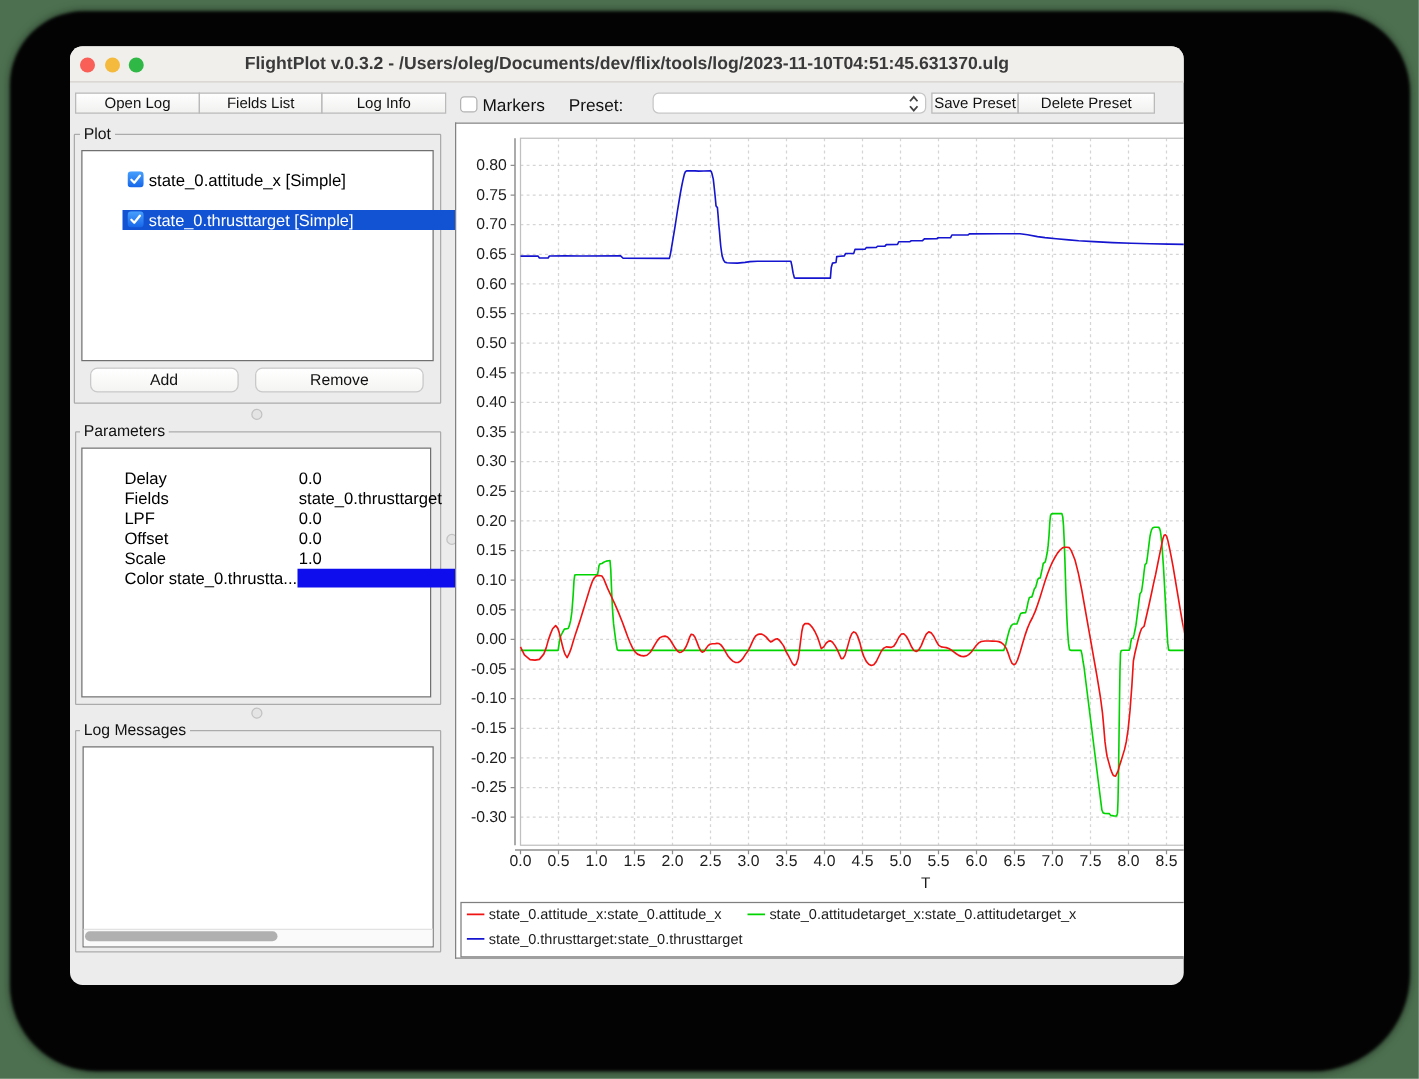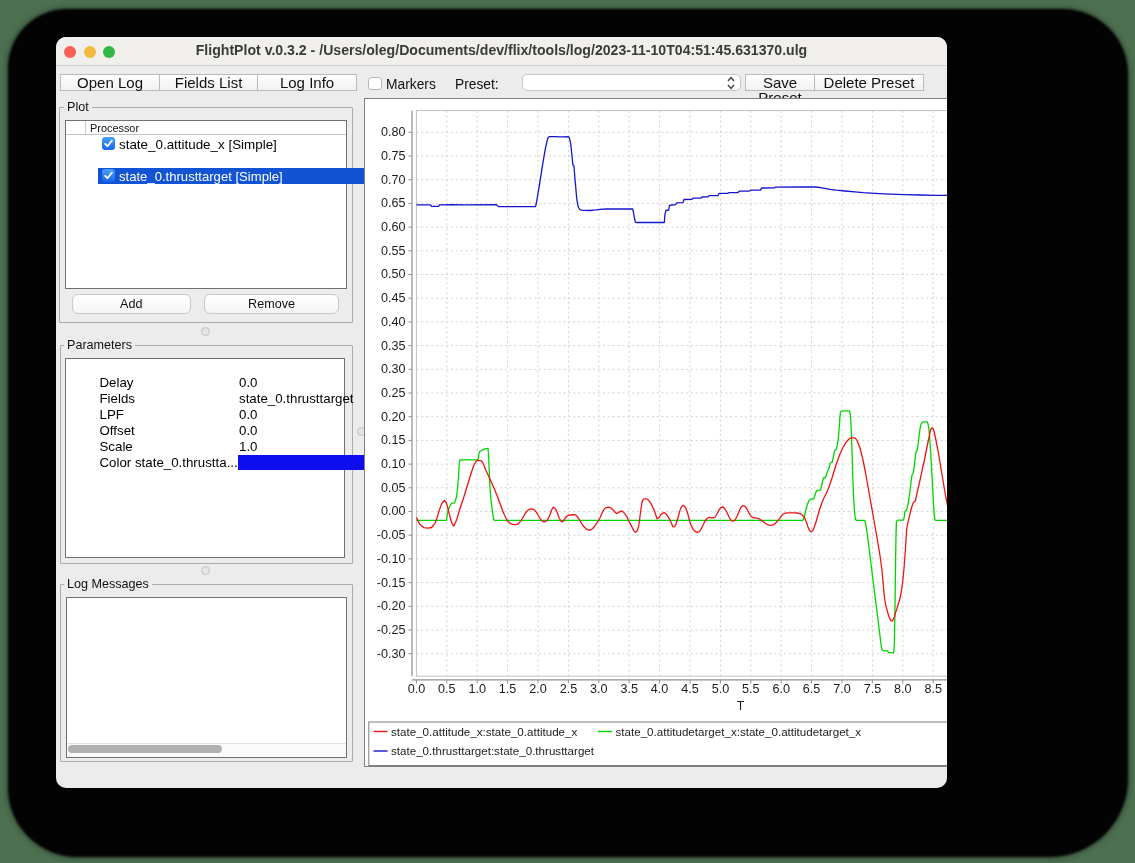--- a/index.html
+++ b/index.html
@@ -2,21 +2,21 @@
 <html><head><meta charset="utf-8">
 <style>
 * { margin:0; padding:0; box-sizing:border-box; }
 html,body { width:1135px; height:863px; overflow:hidden; }
 body { background:#4d7150; font-family:"Liberation Sans",sans-serif; position:relative; }
 .shadow { position:absolute; left:7.8px; top:8.5px; width:1120.7px; height:848px; background:#030303; border-radius:59px 65px 78px 69px; filter:blur(1.1px); box-shadow:0 0 7px rgba(0,0,0,0.5); }
 .win { position:absolute; left:56px; top:37px; width:891px; height:751px; background:#ececec; border-radius:10px; overflow:hidden; }
 .titlebar { position:absolute; left:0; top:0; width:100%; height:29px; background:#f0efec; border-bottom:1px solid #d2d0cc; }
 .title { position:absolute; left:0; top:-1px; width:100%; height:29px; line-height:29px; text-align:center; font-size:14.1px; font-weight:bold; color:#3a3a3a; }
 .tl { position:absolute; top:9px; width:12px; height:12px; border-radius:50%; }
-.btn { position:absolute; height:17.5px; background:linear-gradient(#fefefe,#f1f1f0); border:1px solid #bababa; font-size:15px; color:#111; text-align:center; line-height:15.5px; }
+.btn { position:absolute; height:17.5px; background:linear-gradient(#fefefe,#f1f1f0); border:1px solid #bababa; font-size:12px; color:#111; text-align:center; line-height:15.5px; }
 .rbtn { position:absolute; height:20px; background:linear-gradient(#ffffff,#f4f4f3); border:1px solid #c9c9c9; border-radius:6px; font-size:12.6px; color:#111; text-align:center; line-height:18px; }
 .grp { position:absolute; border:1px solid #ababab; border-radius:1px; }
 .grptitle { position:absolute; font-size:12.6px; color:#111; background:#ececec; padding:0 3px; }
 .tbl { position:absolute; background:#fff; border:1px solid #707070; }
 .hdr { position:absolute; left:0; top:0; width:100%; border-bottom:1px solid #c3c3c3; background:#fff; font-size:10.9px; color:#111; }
 .lbl { position:absolute; font-size:13.8px; color:#111; }
 .row { position:absolute; left:0; width:100%; font-size:13.3px; color:#000; white-space:nowrap;margin-left:32px; }
 .knob { position:absolute; width:9px; height:9px; border-radius:50%; background:#e4e4e4; border:1px solid #c2c2c2; }
 </style></head>
 <body>
@@ -39,24 +39,20 @@
   <svg style="position:absolute;left:670px;top:38.5px" width="10" height="14" viewBox="0 0 10 14">
       <path d="M2 5 L5 1.6 L8 5" fill="none" stroke="#444" stroke-width="1.5"></path>
       <path d="M2 9 L5 12.4 L8 9" fill="none" stroke="#444" stroke-width="1.5"></path>
     </svg>
   <div class="btn" style="left:689px;top:36.5px;width:70px;">Save Preset</div>
   <div class="btn" style="left:758px;top:36.5px;width:110px;">Delete Preset</div>
 
   <div class="grp" style="left:3px;top:69.5px;width:293.5px;height:216px;"></div>
   <div class="grptitle" style="left:8px;top:63px;">Plot</div>
   <div class="tbl" style="left:8.5px;top:82.5px;width:282px;height:169.5px;">
-    <div class="hdr" style="height:14.5px;">
-        <span style="position:absolute;left:24.5px;top:1px">Processor</span>
-      <div style="position:absolute;left:19.5px;top:0;width:1px;height:14px;background:#c9c9c9"></div>
-    </div>
     <div class="row" style="top:14.5px;height:16.3px;font-size:13.4px;">
         <div style="position:absolute;left:4px;top:1.6px;width:13px;height:13px">
           <svg width="13" height="13" viewBox="0 0 13 13" style="position:absolute;left:0;top:0">
             <defs>
               <linearGradient id="g" x1="0" y1="0" x2="0" y2="1">
                 <stop offset="0" stop-color="#47a0fd"></stop>
                 <stop offset="1" stop-color="#1666e9"></stop>
               </linearGradient>
             </defs>
             <rect x="0" y="0" width="13" height="13" rx="3.2" fill="url(#g)"></rect>

